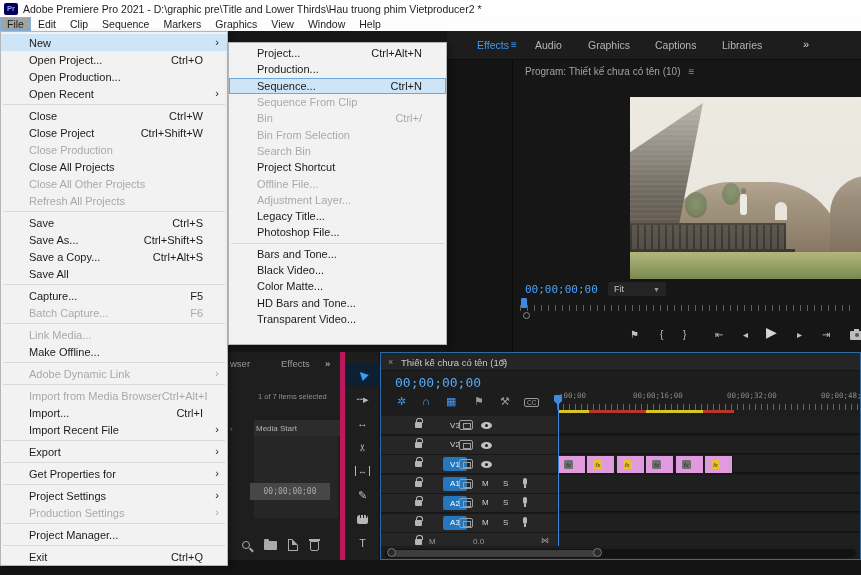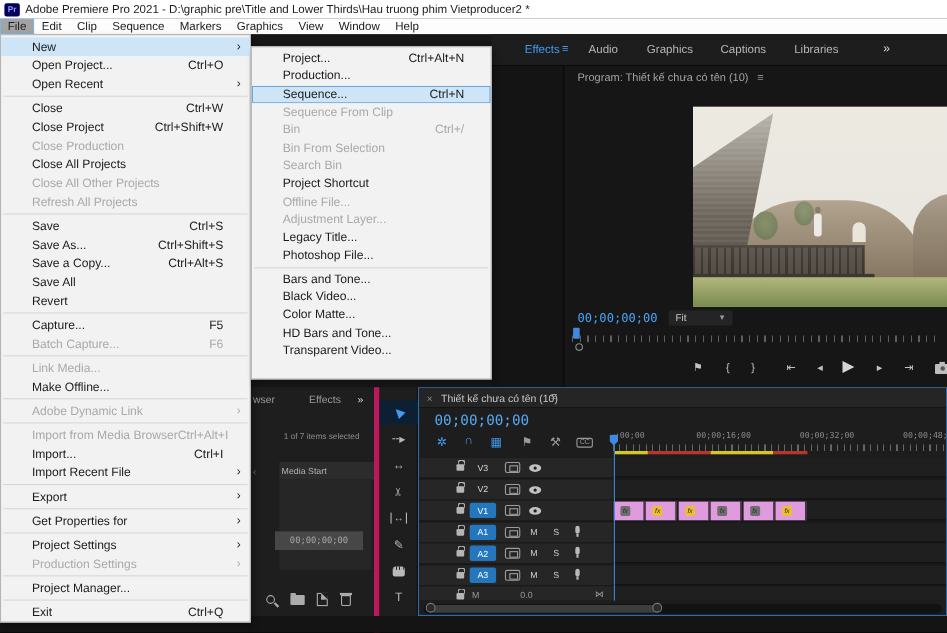--- a/index.html
+++ b/index.html
@@ -127,21 +127,21 @@
   .tl-ticks{position:absolute;left:176px;right:0;top:46px;height:11px;
       background:repeating-linear-gradient(90deg,#666 0 1px,transparent 1px 6px) bottom/100% 6px no-repeat;}
   .rbar{position:absolute;top:57px;height:3px;}
   .tl-tracks{position:absolute;left:0;top:63px;right:0;height:130px;overflow:hidden;background:#181818;}
   .tl-row{position:absolute;left:0;right:0;height:19px;}
   .row-head{position:absolute;left:0;top:0;width:176px;height:18px;background:#262626;}
   .row-body{position:absolute;left:176px;right:0;top:0;height:18px;background:#1f1f1f;border-bottom:1px solid #121212;}
   .icon-lock{position:absolute;left:34px;top:6px;width:7px;height:6px;background:#b5b5b5;border-radius:1px;}
   .icon-lock::before{content:"";position:absolute;left:1px;top:-4px;width:5px;height:4px;border:1.5px solid #b5b5b5;
       border-bottom:none;border-radius:3px 3px 0 0;}
-  .track-btn{position:absolute;left:46px;top:2px;width:24px;height:14px;border-radius:2px;color:#d5d5d5;
+  .track-btn{position:absolute;left:62px;top:2px;width:24px;height:14px;border-radius:2px;color:#d5d5d5;
       font-size:8px;display:flex;align-items:center;justify-content:center;}
   .track-btn.blue{background:#2577bd;color:#fff;}
   .icon-patch{position:absolute;left:78px;top:4px;width:14px;height:10px;border:1px solid #9c9c9c;border-radius:2px;}
   .icon-patch::after{content:"";position:absolute;left:3px;top:2px;width:6px;height:4px;border:1px solid #9c9c9c;}
   .icon-eye{position:absolute;left:100px;top:6px;width:11px;height:7px;background:#c2c2c2;border-radius:50%;}
   .icon-eye::after{content:"";position:absolute;left:4px;top:2px;width:3px;height:3px;background:#1f1f1f;border-radius:50%;}
   .ms{position:absolute;top:4px;font-size:8px;color:#cfcfcf;}
   .icon-mic{position:absolute;left:142px;top:3px;width:4px;height:7px;background:#b8b8b8;border-radius:2px;}
   .icon-mic::after{content:"";position:absolute;left:1px;top:7px;width:2px;height:3px;background:#b8b8b8;}
   .clip{position:absolute;top:1px;height:17px;background:#e09ade;border-right:1px solid #181818;}
@@ -408,20 +408,23 @@
   <div class="menu" id="file-menu">
       <div class="mi hl">
         <span class="lbl">New</span>
         <span class="arrow">›</span>
       </div>
       <div class="mi">
         <span class="lbl">Open Project...</span>
         <span class="sc">Ctrl+O</span>
       </div>
       <div class="mi">
+        <span class="lbl">Open Production...</span>
+      </div>
+      <div class="mi">
         <span class="lbl">Open Recent</span>
         <span class="arrow">›</span>
       </div>
       <div class="menu-sep"></div>
       <div class="mi">
         <span class="lbl">Close</span>
         <span class="sc">Ctrl+W</span>
       </div>
       <div class="mi">
         <span class="lbl">Close Project</span>
@@ -447,23 +450,20 @@
       <div class="mi">
         <span class="lbl">Save As...</span>
         <span class="sc">Ctrl+Shift+S</span>
       </div>
       <div class="mi">
         <span class="lbl">Save a Copy...</span>
         <span class="sc">Ctrl+Alt+S</span>
       </div>
       <div class="mi">
         <span class="lbl">Save All</span>
-      </div>
-      <div class="mi">
-        <span class="lbl">Revert</span>
       </div>
       <div class="menu-sep"></div>
       <div class="mi">
         <span class="lbl">Capture...</span>
         <span class="sc">F5</span>
       </div>
       <div class="mi disabled">
         <span class="lbl">Batch Capture...</span>
         <span class="sc">F6</span>
       </div>

